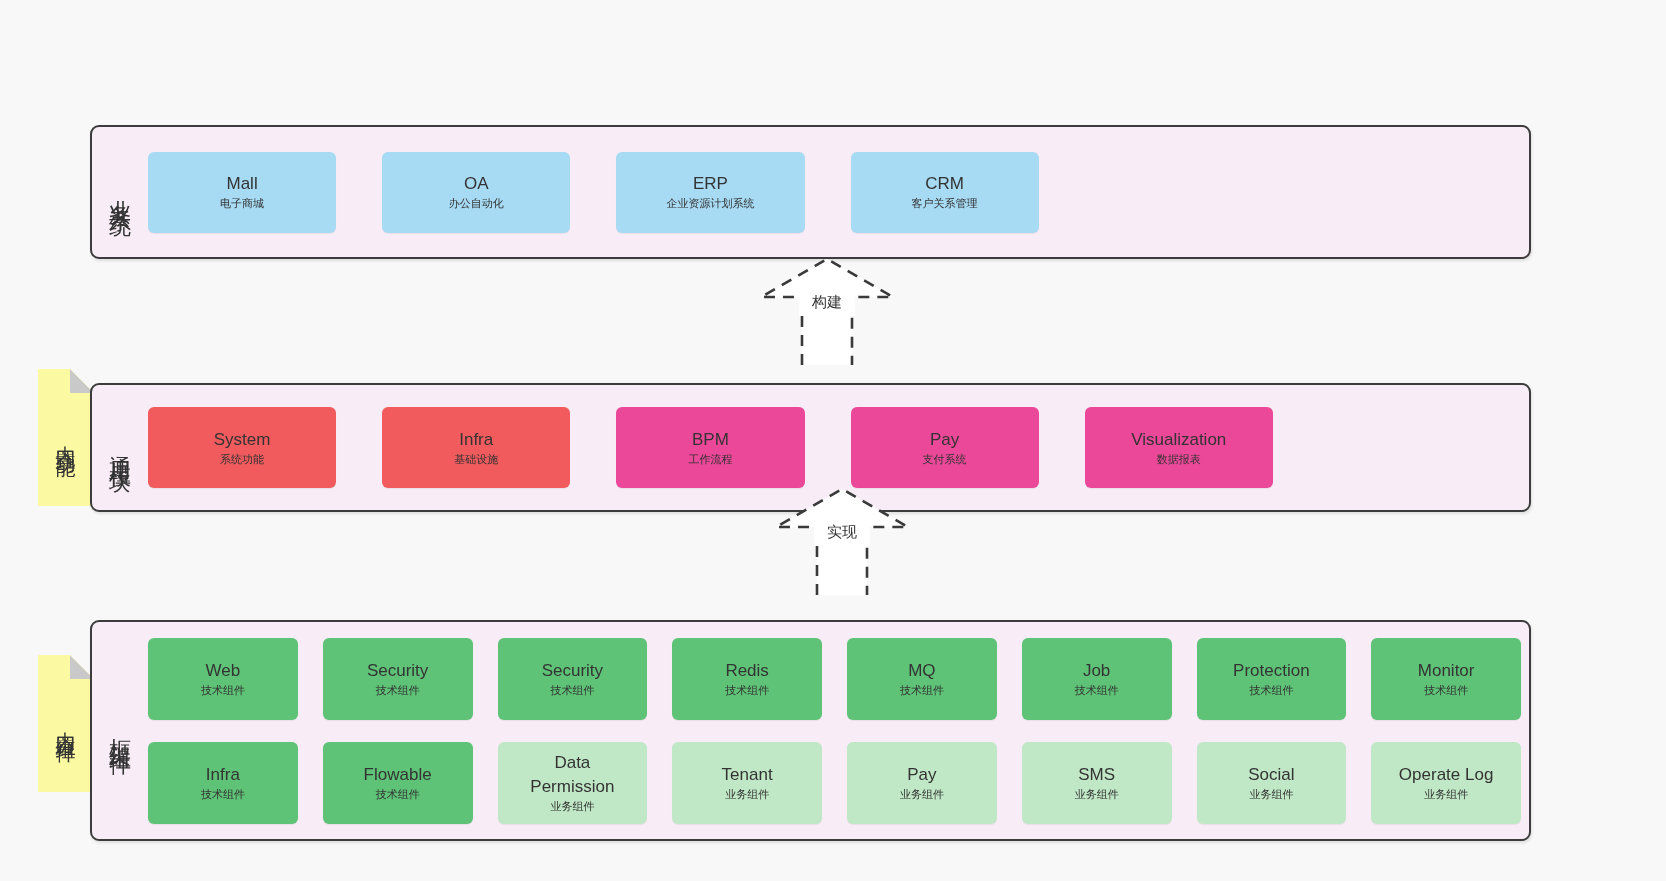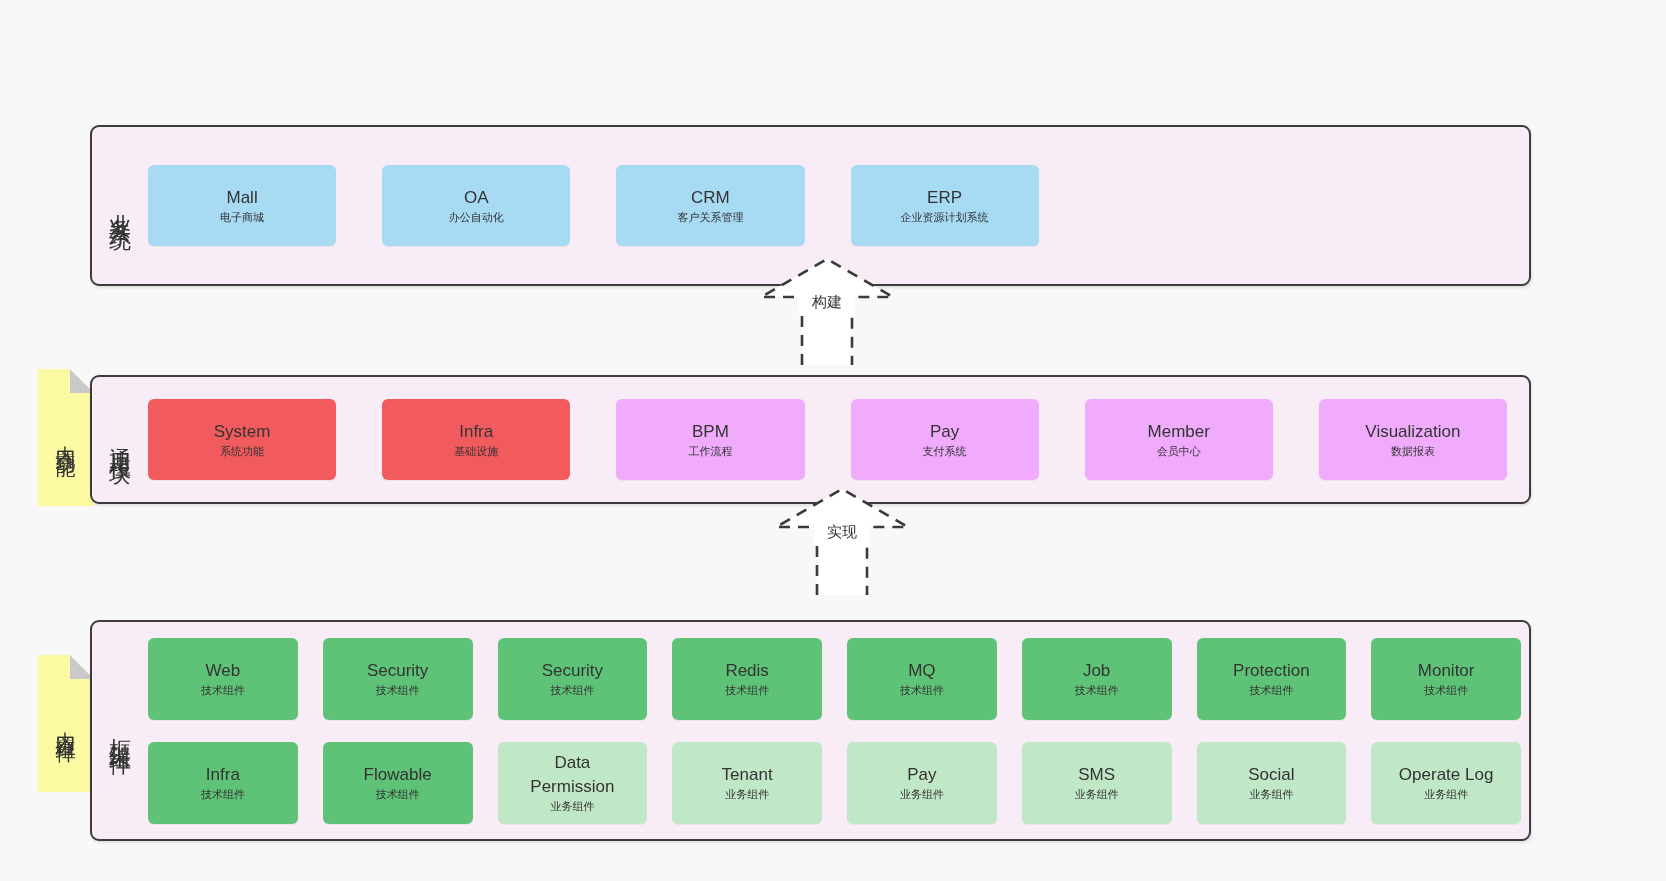--- a/index.html
+++ b/index.html
@@ -7,22 +7,22 @@
     position:relative;width:1666px;height:881px;overflow:hidden;
     background:#f8f8f8;font-family:"Liberation Sans","DejaVu Sans",sans-serif;color:#333;
   }
   
   .container{
     position:absolute;left:90px;width:1441px;box-sizing:border-box;
     background:#f8edf6;border:2px solid #3c3c3c;border-radius:9px;
     box-shadow:1px 2px 3px rgba(0,0,0,.10);
     display:flex;align-items:center;
   }
-  #section-business{top:125px;height:161px;}
-  #section-modules{top:375px;height:129px;}
+  #section-business{top:125px;height:134px;}
+  #section-modules{top:383px;height:129px;}
   #section-components{top:620px;height:221px;}
   .label-col{flex:0 0 56px;display:flex;align-items:center;justify-content:center;align-self:stretch;}
   .v-text{
     writing-mode:vertical-rl;text-orientation:upright;
     font-size:22px;letter-spacing:5px;color:#333;line-height:1;
   }
   .boxes{flex:1;display:grid;align-content:center;}
   #section-business .boxes,
   #section-modules .boxes{grid-template-columns:repeat(6,1fr);column-gap:46px;padding-right:22px;}
   #section-components .boxes{grid-template-columns:repeat(8,1fr);column-gap:25px;row-gap:22px;padding-right:8px;}
@@ -31,21 +31,21 @@
     height:81px;border-radius:6px;display:flex;flex-direction:column;
     align-items:center;justify-content:center;text-align:center;line-height:1.4;
     box-shadow:0 1px 1px rgba(0,0,0,.06);
   }
   #section-components .box{height:82px;}
   .box .t{font-size:17px;}
   .box .s{font-size:11px;}
   #section-components .box .t{padding:0 14px;}
   .box[data-variant="blue"]{background:#a7daf3;}
   .box[data-variant="red"]{background:#f15b5e;}
-  .box[data-variant="pink"]{background:#f0abfc;}
+  .box[data-variant="pink"]{background:#ec4899;}
   .box[data-variant="green-dark"]{background:#5ec377;}
   .box[data-variant="green-light"]{background:#c0e8c6;}
   
   .note{
     position:absolute;left:38px;width:56px;background:#fbfaa2;
     clip-path:polygon(0 0,calc(100% - 24px) 0,100% 24px,100% 100%,0 100%);
     display:flex;align-items:center;justify-content:center;
   }
   #note-modules{top:369px;height:137px;}
   #note-components{top:655px;height:137px;}
@@ -84,26 +84,26 @@
     <div class="boxes">
       <div class="box" data-variant="blue">
         <div class="t">Mall</div>
         <div class="s">电子商城</div>
       </div>
       <div class="box" data-variant="blue">
         <div class="t">OA</div>
         <div class="s">办公自动化</div>
       </div>
       <div class="box" data-variant="blue">
+        <div class="t">ERP</div>
+        <div class="s">企业资源计划系统</div>
+      </div>
+      <div class="box" data-variant="blue">
         <div class="t">CRM</div>
         <div class="s">客户关系管理</div>
-      </div>
-      <div class="box" data-variant="blue">
-        <div class="t">ERP</div>
-        <div class="s">企业资源计划系统</div>
       </div>
     </div>
   </section>
 
   <svg class="arrow" id="arrow-build" viewBox="0 0 160 112">
     <path d="M55 110 L55 42 L14 42 L80 4 L146 42 L105 42 L105 110"></path>
     <rect x="52" y="31" width="56" height="30"></rect>
     <text x="80" y="52" text-anchor="middle">构建</text>
   </svg>
 
@@ -122,24 +122,20 @@
       </div>
       <div class="box" data-variant="pink">
         <div class="t">BPM</div>
         <div class="s">工作流程</div>
       </div>
       <div class="box" data-variant="pink">
         <div class="t">Pay</div>
         <div class="s">支付系统</div>
       </div>
       <div class="box" data-variant="pink">
-        <div class="t">Member</div>
-        <div class="s">会员中心</div>
-      </div>
-      <div class="box" data-variant="pink">
         <div class="t">Visualization</div>
         <div class="s">数据报表</div>
       </div>
     </div>
   </section>
 
   <svg class="arrow" id="arrow-implement" viewBox="0 0 160 112">
     <path d="M55 110 L55 42 L14 42 L80 4 L146 42 L105 42 L105 110"></path>
     <rect x="52" y="31" width="56" height="30"></rect>
     <text x="80" y="52" text-anchor="middle">实现</text>

